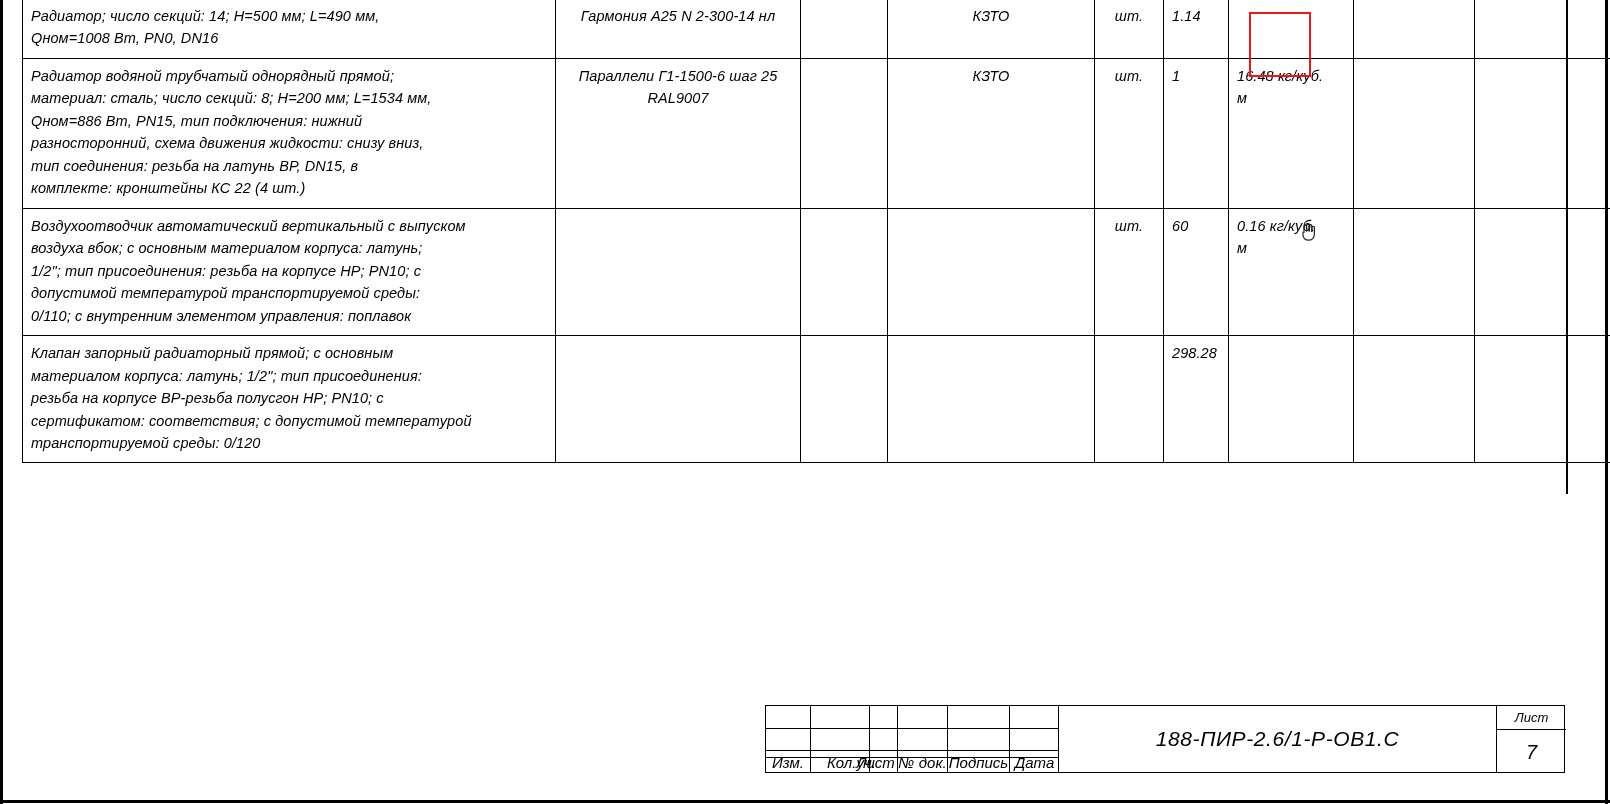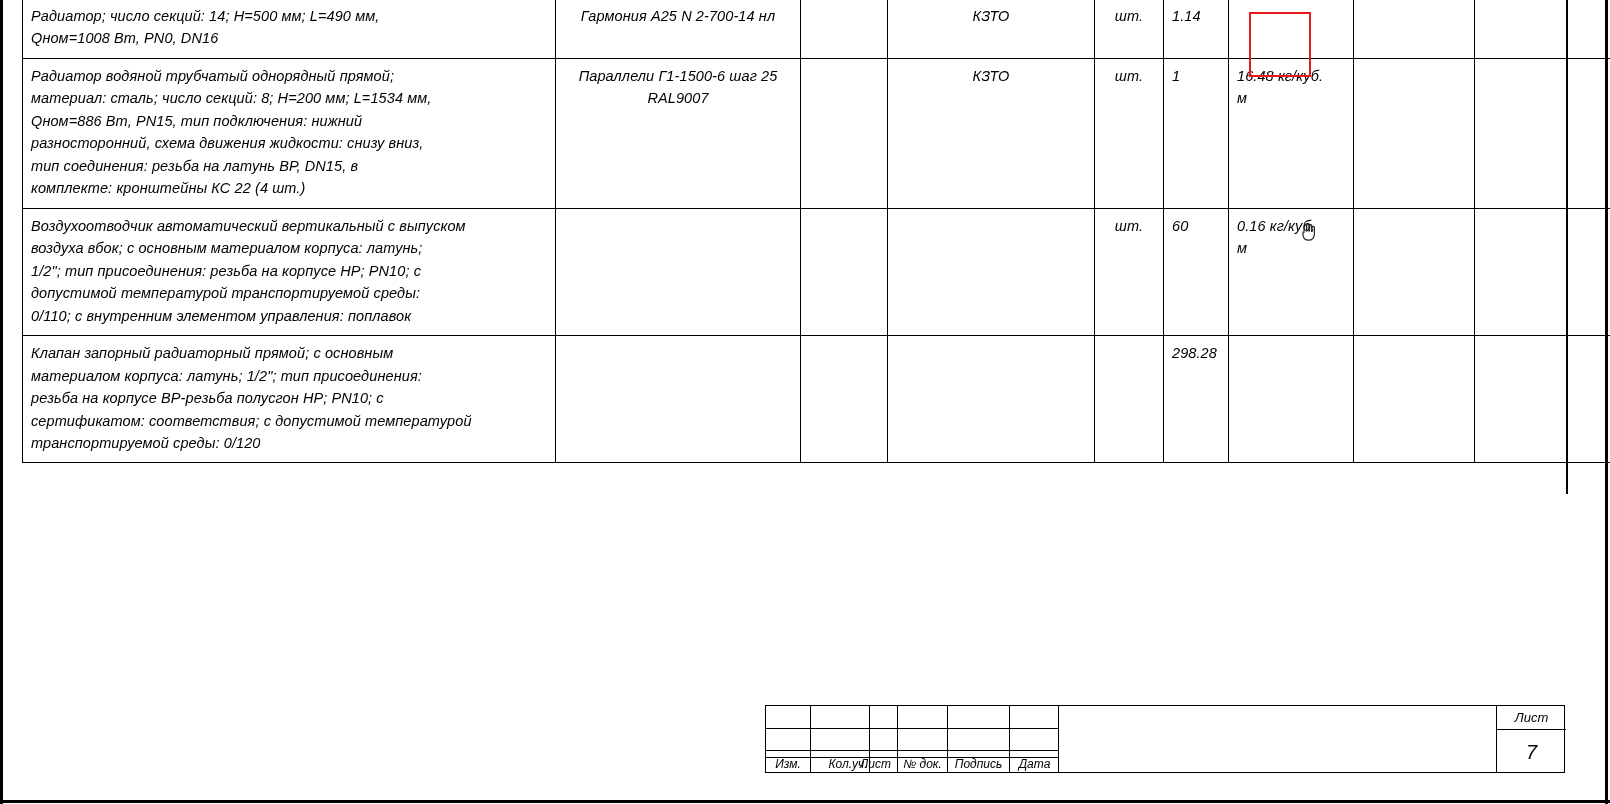--- a/index.html
+++ b/index.html
@@ -117,21 +117,21 @@
     width: 293px;
     height: 0;
     border-top: 1.5px solid #000;
   }
   .stamp-label {
     position: absolute;
     bottom: 1px;
     width: 100%;
     text-align: center;
     font-style: italic;
-    font-size: 12px;
+    font-size: 15px;
     font-family: "Liberation Sans", sans-serif;
     color: #000;
   }
   #doc-code {
     position: absolute;
     left: 293px;
     top: 0;
     width: 437px;
     height: 100%;
     display: flex;
@@ -194,21 +194,21 @@
 
   <table id="spec-table">
     <tbody>
 
       <tr class="row-clipped">
         <td class="c-name cell-lines">
           <p>Радиатор; число секций: 14; H=500 мм; L=490 мм,</p>
           <p>Qном=1008 Вт, PN0, DN16</p>
         </td>
         <td class="c-type cell-lines">
-          <p>Гармония А25 N 2-700-14 нл</p>
+          <p>Гармония А25 N 2-300-14 нл</p>
         </td>
         <td class="c-code"></td>
         <td class="c-vendor">КЗТО</td>
         <td class="c-unit">шт.</td>
         <td class="c-qty">1.14</td>
         <td class="c-mass"></td>
         <td class="c-note"></td>
         <td class="c-extra"></td>
       </tr>
 
@@ -312,20 +312,21 @@
         <span class="stamp-label">№ док.</span>
       </div>
       <div class="stamp-col" style="left: 182px; width: 62px;">
         <span class="stamp-label">Подпись</span>
       </div>
       <div class="stamp-col" style="left: 244px; width: 49px; border-right: none;">
         <span class="stamp-label">Дата</span>
       </div>
     </div>
 
+    <div id="doc-code">188-ПИР-2.6/1-Р-ОВ1.С</div>
 
     <div id="sheet-box">
       <div id="sheet-label">Лист</div>
       <div id="sheet-number">7</div>
     </div>
 
   </div>
 
 </div>
 

